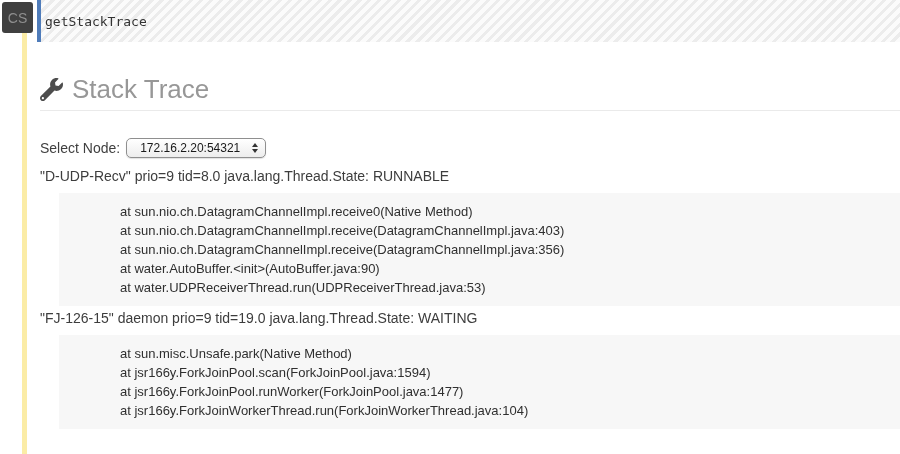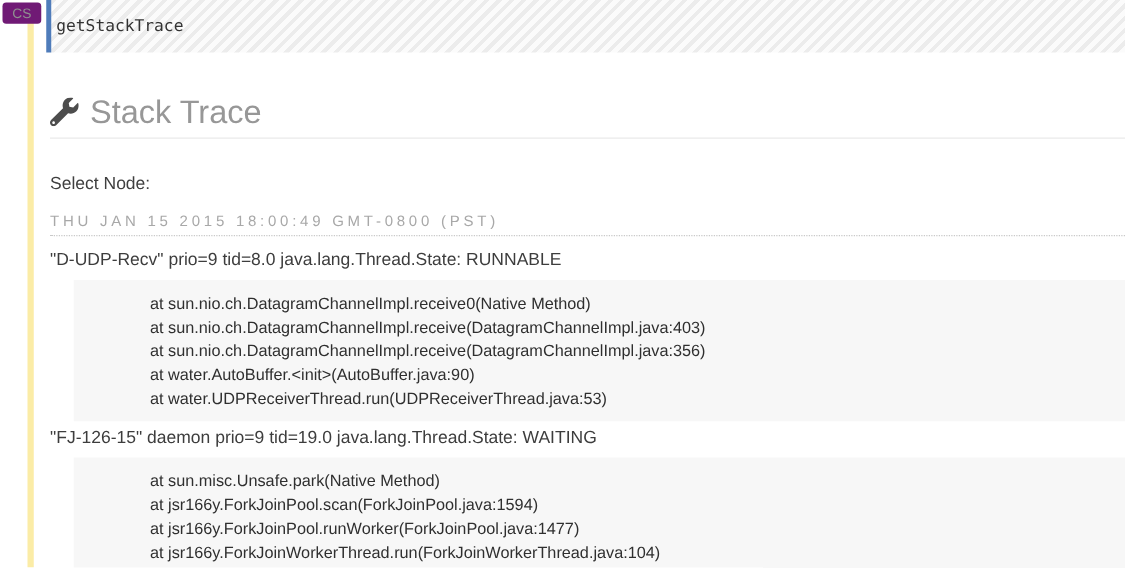--- a/index.html
+++ b/index.html
@@ -12,23 +12,23 @@
     overflow: hidden;
   }
 
   
   .gutter-line {
     position: absolute; left: 22px; top: 8px; bottom: 0;
     width: 5px; background: #fbeca6; z-index: 0;
   }
   .cell-badge {
     position: absolute; left: 2px; top: 2px;
-    width: 31px; height: 17px;
-    background: #701a75; border-radius: 3px;
-    color: #8f8f8f; font-size: 11px;
+    width: 31px; height: 31px;
+    background: #404040; border-radius: 3px;
+    color: #8f8f8f; font-size: 14px;
     display: flex; align-items: center; justify-content: center;
     z-index: 2;
   }
 
   
   .cell-input {
     margin-left: 37px; height: 42px;
     border-left: 4px solid #4f7cba;
     background: repeating-linear-gradient(135deg, #ececec 0 3px, #fbfbfb 3px 7px);
     display: flex; align-items: center;
@@ -120,23 +120,29 @@
     <span class="wrench">
       <svg viewBox="0 0 512 512" xmlns="http://www.w3.org/2000/svg">
           <path d="M507.73 109.1c-2.24-9.03-13.54-12.09-20.12-5.51l-74.36 74.36-67.88-11.31-11.31-67.88 74.36-74.36c6.62-6.62 3.43-17.9-5.66-20.16-47.38-11.74-99.55.91-136.58 37.93-39.64 39.64-50.55 97.1-34.05 147.2L18.74 402.76c-24.99 24.99-24.99 65.51 0 90.5 24.99 24.99 65.51 24.99 90.5 0l213.21-213.21c50.12 16.71 107.47 5.68 147.37-34.22 37.07-37.07 49.7-89.32 37.91-136.73zM64 472c-13.25 0-24-10.75-24-24 0-13.26 10.75-24 24-24s24 10.74 24 24c0 13.25-10.75 24-24 24z"></path>
         </svg>
     </span>
     <span>Stack Trace</span>
   </h3>
 
   <div class="select-row">
     <span>Select Node:</span>
+    <div class="node-select">
+      <span>172.16.2.20:54321</span>
+      <span class="arrows">
+        <span class="up"></span>
+          <span class="down"></span>
+      </span>
+    </div>
   </div>
 
-  <div class="timestamp">THU JAN 15 2015 18:00:49 GMT-0800 (PST)</div>
 
   <div id="threads-container">
   <div class="thread-section">
     <div class="thread-header">"D-UDP-Recv" prio=9 tid=8.0 java.lang.Thread.State: RUNNABLE</div>
     <div class="stack-block">
           <div class="frame-line">at sun.nio.ch.DatagramChannelImpl.receive0(Native Method)</div>
           <div class="frame-line">at sun.nio.ch.DatagramChannelImpl.receive(DatagramChannelImpl.java:403)</div>
           <div class="frame-line">at sun.nio.ch.DatagramChannelImpl.receive(DatagramChannelImpl.java:356)</div>
           <div class="frame-line">at water.AutoBuffer.&lt;init&gt;(AutoBuffer.java:90)</div>
           <div class="frame-line">at water.UDPReceiverThread.run(UDPReceiverThread.java:53)</div>

